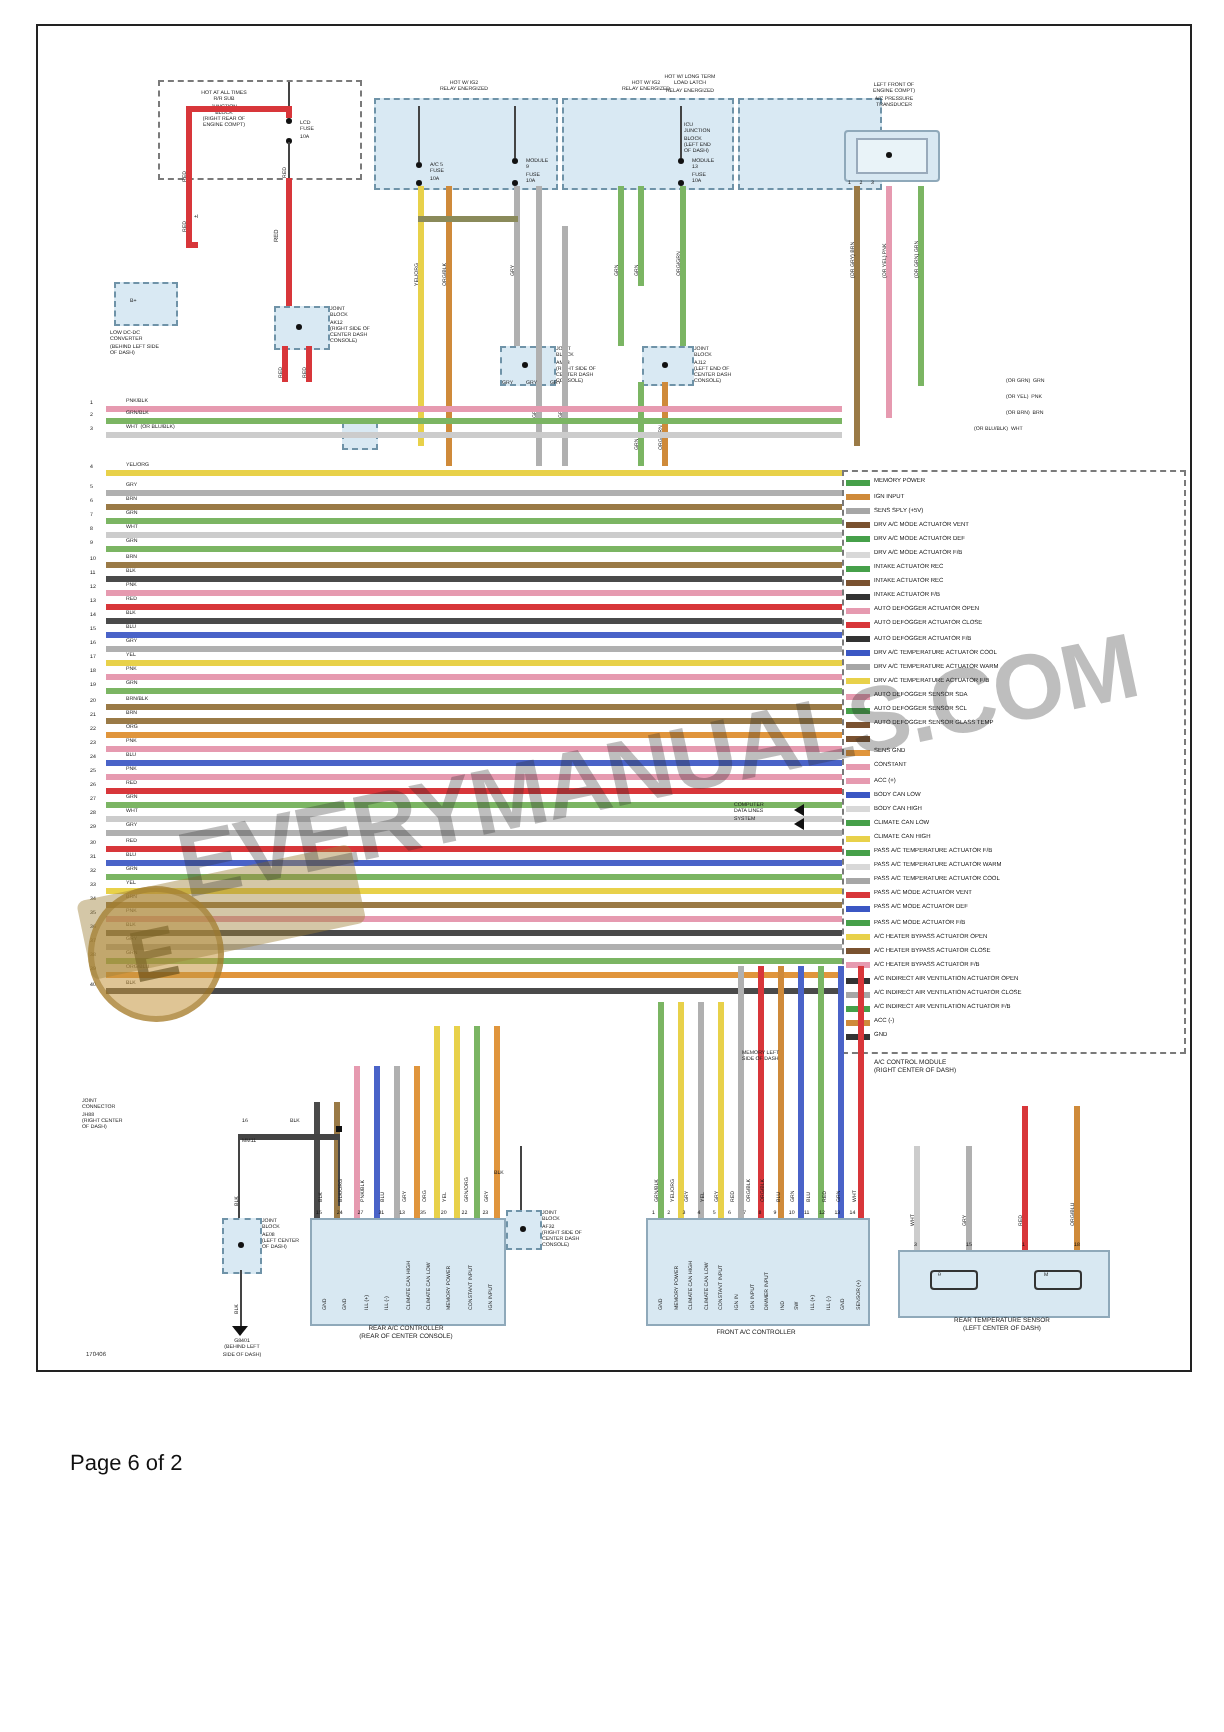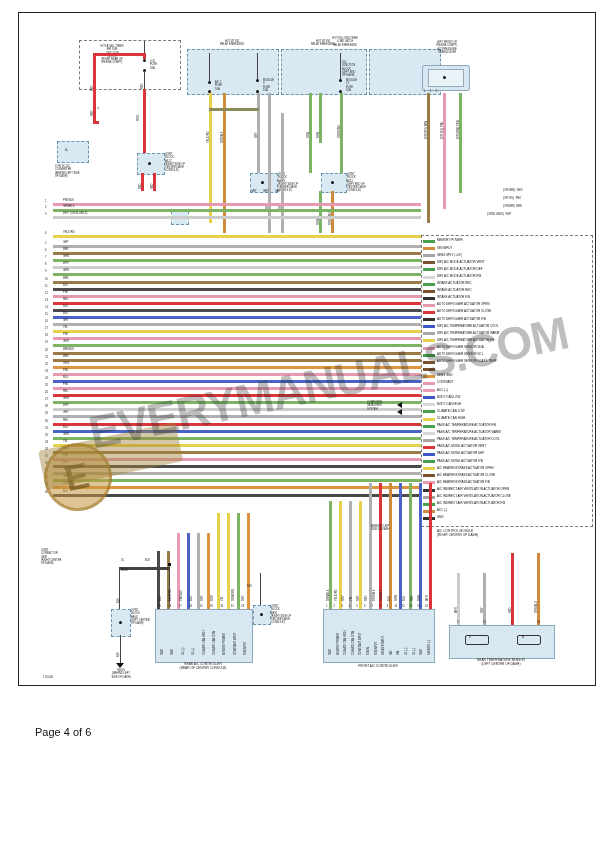--- a/index.html
+++ b/index.html
@@ -594,15 +594,15 @@
       <div class="fig-id">170406</div>
     </div>
   </div>
 
   <div class="wm">
     <div class="wm-badge"></div>
     <div class="wm-ribbon" style="left:2px;top:96px;width:140px;height:40px;"></div>
     <div class="wm-text">EVERYMANUALS.COM</div>
   </div>
 
-  <div class="pagefoot">Page 4 of 6</div>
+  <div class="pagefoot">Page 6 of 2</div>
 
 </div>
 
 </body></html>

